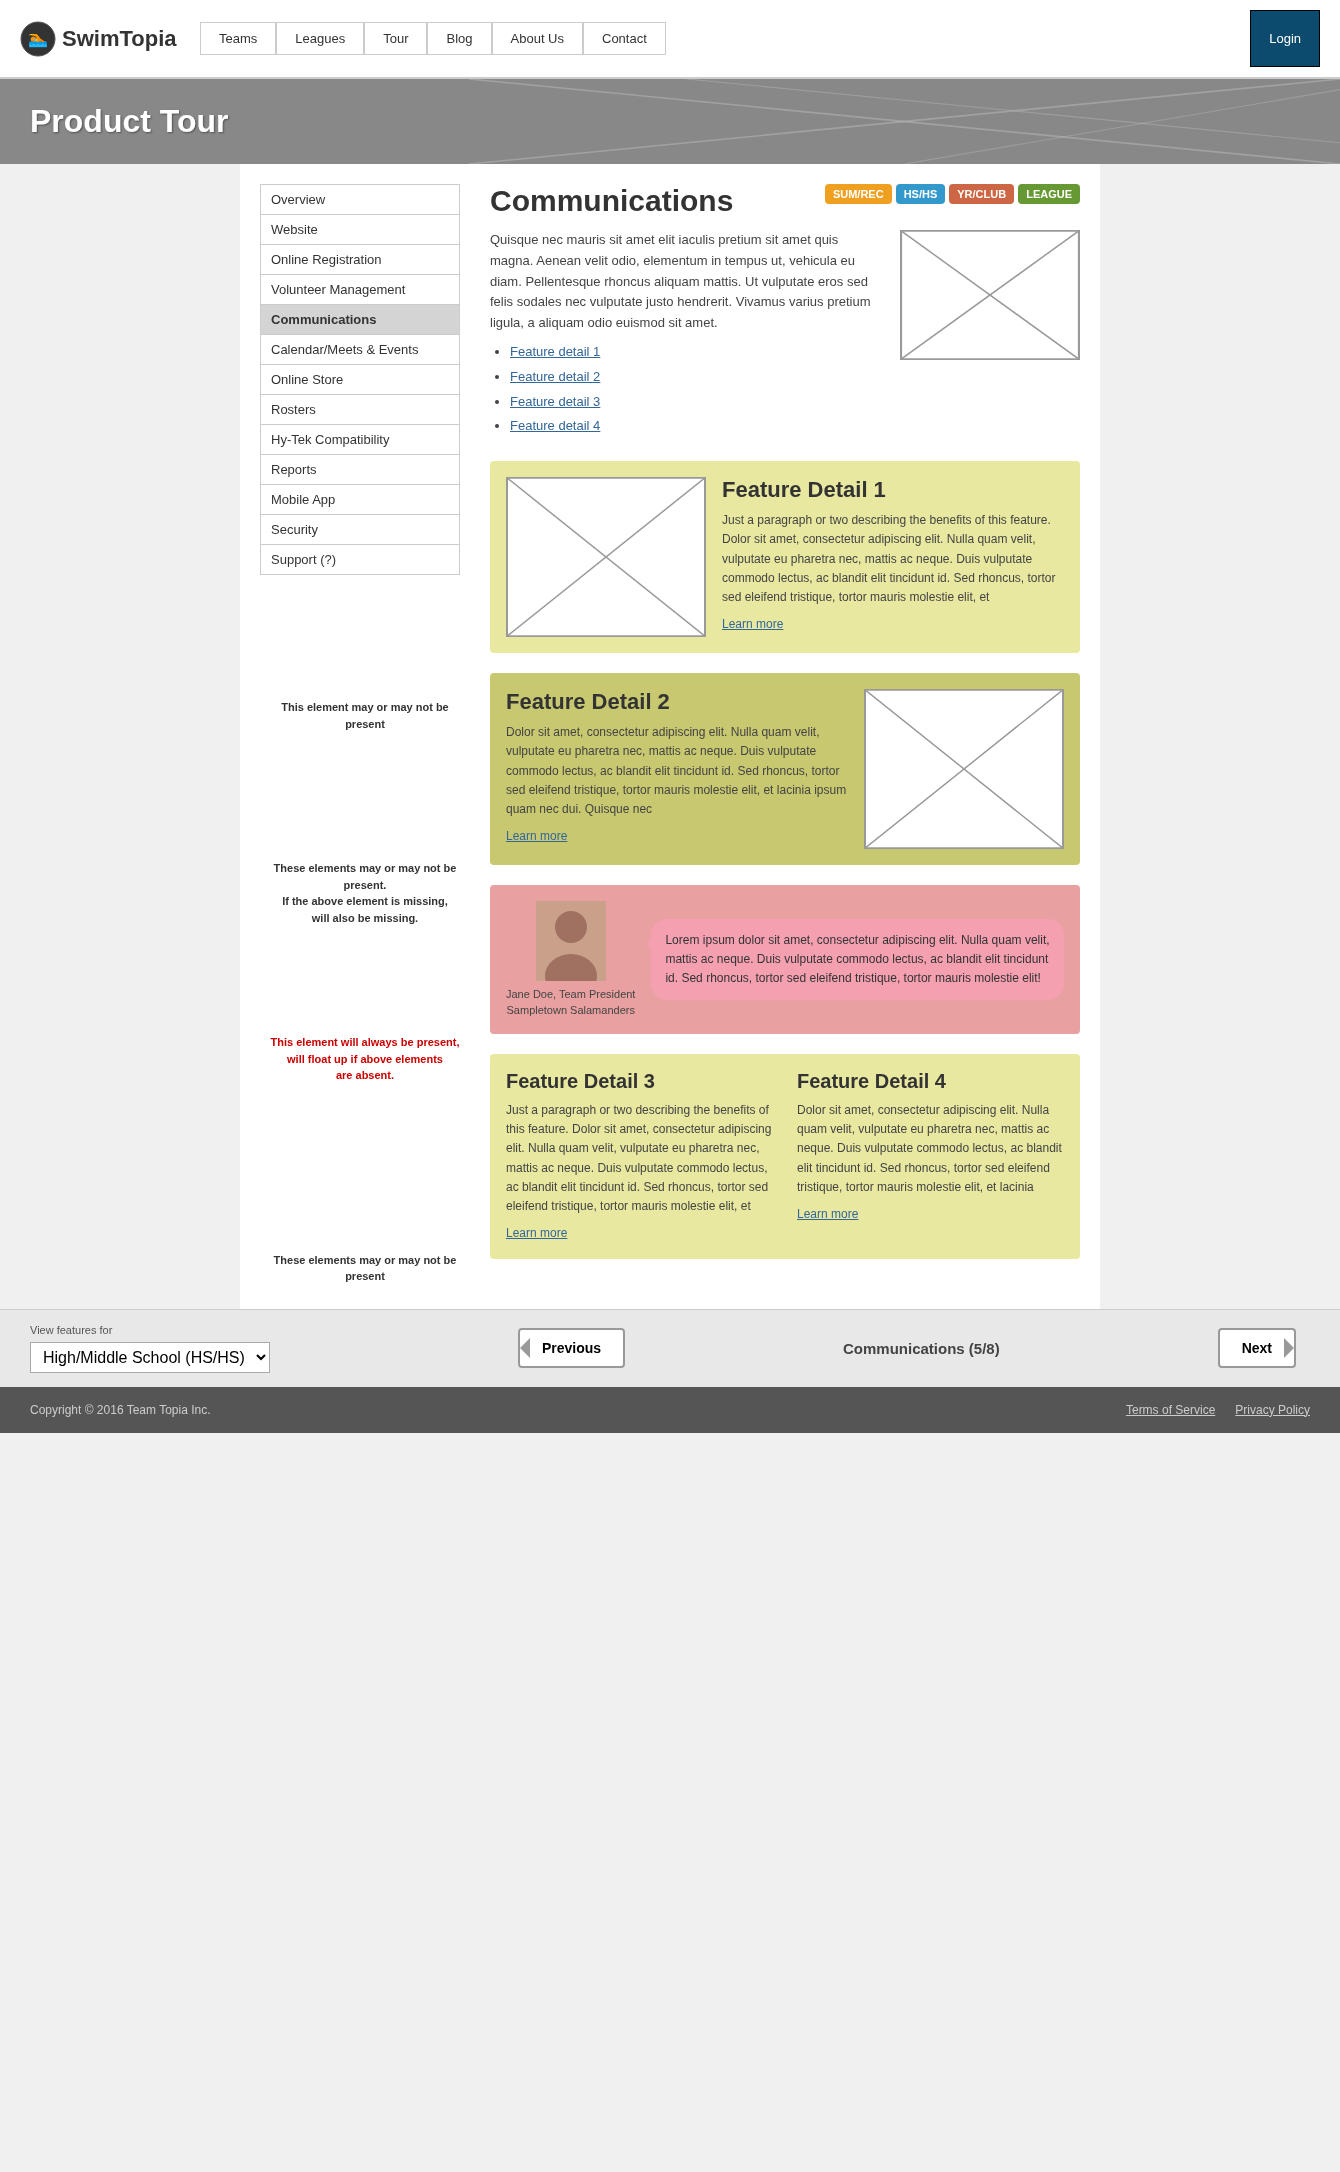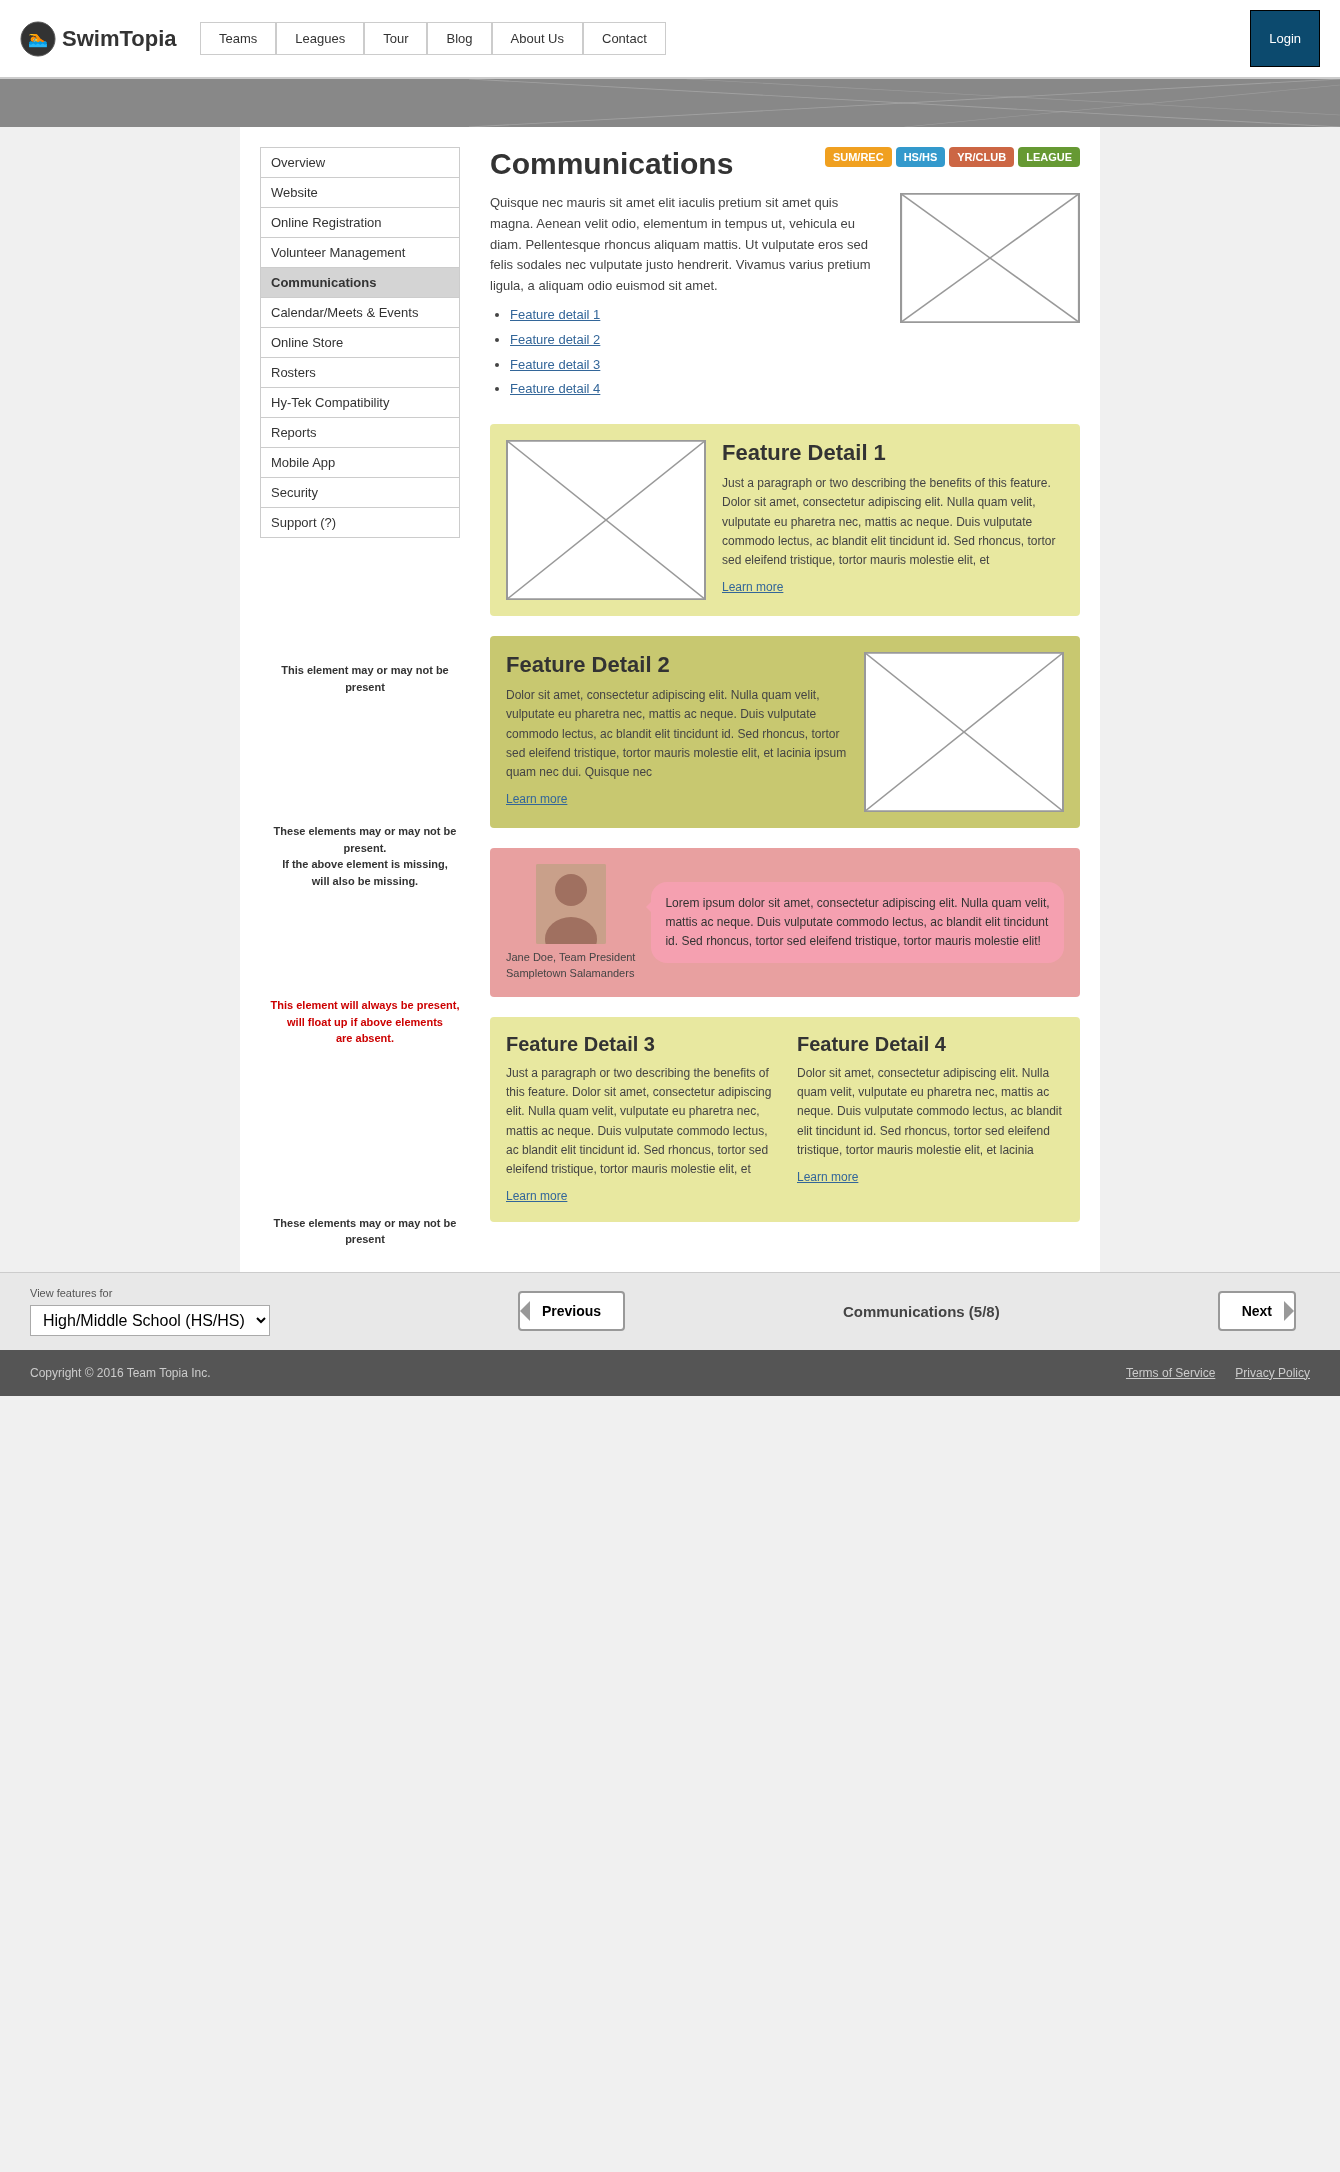--- a/index.html
+++ b/index.html
@@ -204,20 +204,21 @@
       border-radius: 2px;
       position: relative;
       display: flex;
       align-items: flex-end;
       justify-content: center;
       overflow: hidden;
     }
     .testimonial-name {
       font-size: 11px;
       color: #444;
+      text-align: center;
       margin-top: 6px;
       line-height: 1.4;
     }
     .testimonial-bubble {
       background: #f5a0b0;
       border-radius: 16px;
       padding: 12px 14px;
       font-size: 12px;
       line-height: 1.6;
       color: #333;
@@ -318,20 +319,21 @@
 </div>
 
 <div class="tour-banner">
 
   <svg style="position:absolute;top:0;right:0;width:65%;height:100%;z-index:1;" viewBox="0 0 400 80" preserveAspectRatio="none" xmlns="http://www.w3.org/2000/svg">
     <line x1="0" y1="0" x2="400" y2="80" stroke="#bbb" stroke-width="1.5" opacity="0.5"></line>
     <line x1="0" y1="80" x2="400" y2="0" stroke="#bbb" stroke-width="1.5" opacity="0.5"></line>
     <line x1="100" y1="0" x2="400" y2="60" stroke="#bbb" stroke-width="1" opacity="0.4"></line>
     <line x1="200" y1="80" x2="400" y2="10" stroke="#bbb" stroke-width="1" opacity="0.4"></line>
   </svg>
+  <h1 class="tour-banner-title">Product Tour</h1>
 </div>
 
 <div class="main-container">
 
   <div style="display:flex;flex-direction:column;gap:0;min-width:200px;max-width:210px;">
     <div class="sidebar">
       <div class="sidebar-item">Overview</div>
       <div class="sidebar-item">Website</div>
       <div class="sidebar-item">Online Registration</div>
       <div class="sidebar-item">Volunteer Management</div>

